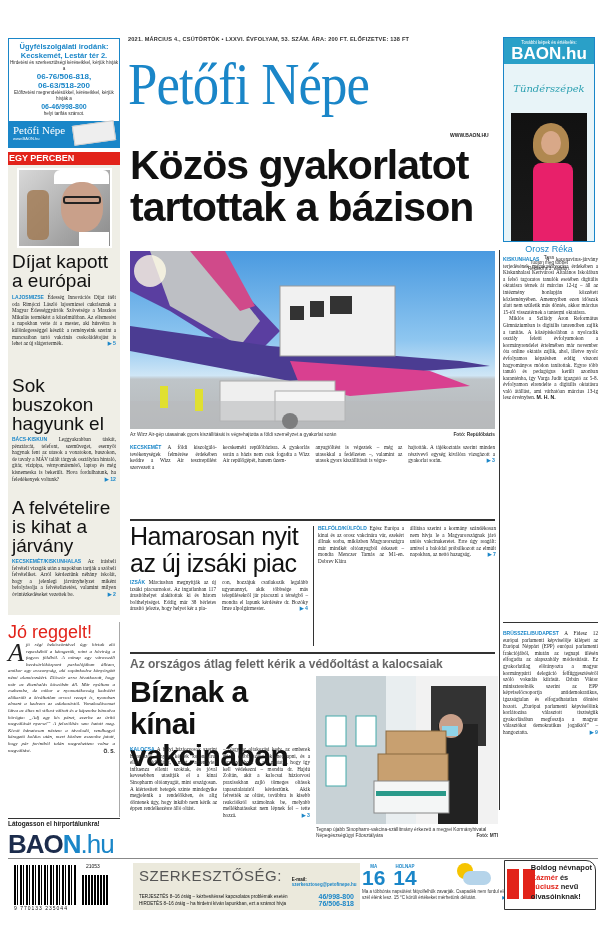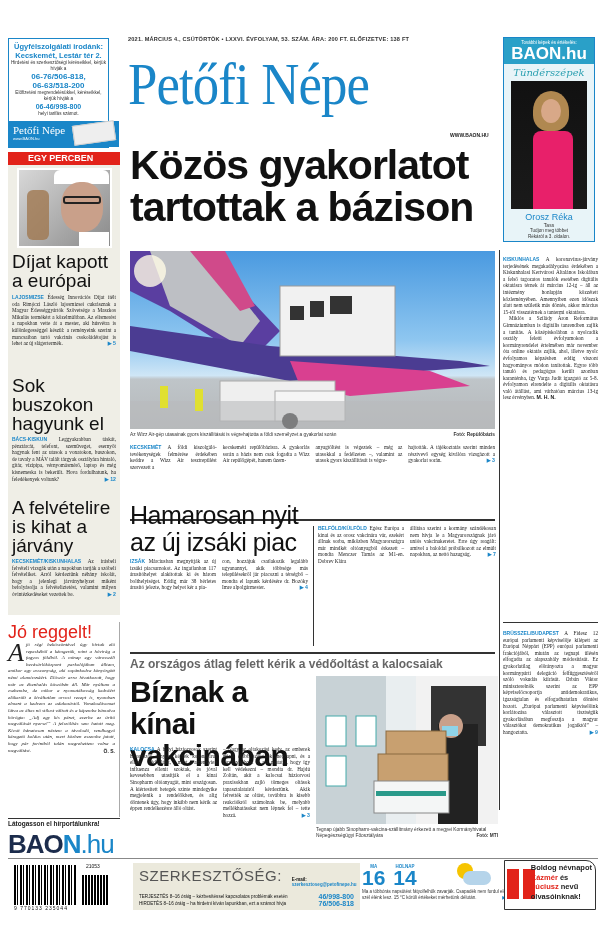--- a/index.html
+++ b/index.html
@@ -6,47 +6,47 @@
 body{width:600px;height:946px;background:#fff;font-family:"Liberation Sans",sans-serif;color:#111;position:relative;overflow:hidden}
 .abs{position:absolute}
 .blue{color:#1a86c8}
 .red{color:#e2231a}
 .small{font-size:5.2px;line-height:6.6px;font-family:"Liberation Serif",serif;text-align:justify;color:#222}
 .kicker{color:#1a86c8;font-weight:bold;font-family:"Liberation Sans",sans-serif;font-size:5px}
 .arrow{color:#1a86c8;font-weight:bold;font-family:"Liberation Sans",sans-serif;float:right}
 .rule{background:#333;height:2px}
 .vrule{background:#333;width:1px}
 
-#ad{left:8px;top:38px;width:101px;height:110px;border:1px solid #1a86c8;background:#fff}
+#ad{left:8px;top:38px;width:112px;height:110px;border:1px solid #1a86c8;background:#fff}
 #ad .t{color:#1a86c8;font-weight:bold;font-size:7.5px;text-align:center;line-height:9px;margin-top:3px}
 #ad .s{font-size:4.6px;text-align:center;line-height:6px;color:#333}
 #ad .ph{color:#1a86c8;font-weight:bold;font-size:8px;text-align:center;line-height:9px}
 #ad .foot{position:absolute;left:0;bottom:0;width:110px;height:26px;background:#1a86c8}
 #ad .foot .logo{color:#fff;font-family:"Liberation Serif",serif;font-size:11px;padding:3px 4px 0}
 #ad .foot .www{color:#fff;font-size:4px;padding-left:4px}
 #ad .foot .paper{position:absolute;right:4px;top:2px;width:42px;height:20px;background:#eee;transform:rotate(-8deg);border:1px solid #ccc}
 
 #dateline{left:128px;top:36px;font-size:5.6px;font-weight:bold;color:#333;letter-spacing:.2px}
 #logo{left:128px;top:50px;font-family:"Liberation Serif",serif;font-size:60px;color:#1a86c8;letter-spacing:-1px;line-height:68px;transform:scaleX(.88);transform-origin:left top;white-space:nowrap}
 #www{left:450px;top:132px;font-size:5px;font-weight:bold;color:#222}
 
 #promo{left:503px;top:37px;width:92px;height:205px;border:1px solid #1a86c8;background:#e8f4f8}
 #promo .top{font-size:4.5px;color:#fff;background:#2aa0c8;text-align:center;padding-top:2px}
 #promo .baon{background:#2aa0c8;color:#fff;font-weight:bold;font-size:17px;text-align:center;line-height:17px;padding-bottom:2px}
-#promo .script{font-family:"DejaVu Serif",serif;font-style:italic;color:#2a9fb0;font-size:10px;text-align:center;margin:3px 0}
+#promo .script{font-family:"DejaVu Serif",serif;font-style:italic;color:#2a9fb0;font-size:10px;text-align:center;margin:19px 0}
 #promo .photo{margin:0 7px;height:128px;background:linear-gradient(180deg,#111 0%,#1a1a1a 100%);position:relative;overflow:hidden}
 #promo .photo .hair{position:absolute;left:22px;top:10px;width:36px;height:40px;border-radius:50% 50% 40% 40%;background:#b08850}
 #promo .photo .face{position:absolute;left:30px;top:18px;width:20px;height:24px;border-radius:50%;background:#d8a888}
 #promo .photo .dress{position:absolute;left:22px;top:50px;width:40px;height:78px;background:#e8206a;border-radius:8px 8px 0 0}
 #promo .name{font-size:9px;color:#1a86c8;text-align:center;margin-top:3px}
 #promo .town{font-size:5px;text-align:center;color:#333}
 #promo .more{font-size:4.6px;text-align:center;color:#333;line-height:6px}
 
 #lcol{left:8px;top:152px;width:112px;height:463px;background:#efeee6}
-#egy{left:8px;top:152px;width:112px;height:13px;background:#e2231a;color:#fff;font-weight:bold;font-size:9px;padding:1px 20px}
+#egy{left:8px;top:152px;width:112px;height:13px;background:#e2231a;color:#fff;font-weight:bold;font-size:9px;padding:1px 1px}
 #chef{left:17px;top:168px;width:95px;height:80px;background:linear-gradient(135deg,#d8d8d8,#8a8a8a);border:2px solid #fff}
 #chef .hat{position:absolute;left:35px;top:0;width:55px;height:14px;background:#fff;border-radius:6px 6px 0 0}
 #chef .head{position:absolute;left:42px;top:12px;width:42px;height:50px;background:#c9a08a;border-radius:45%}
 #chef .gl{position:absolute;left:44px;top:26px;width:38px;height:8px;border:2px solid #222;border-radius:3px}
 #chef .jar{position:absolute;left:8px;top:20px;width:22px;height:50px;background:rgba(160,120,80,.8);border-radius:6px}
 #chef .jk{position:absolute;left:60px;top:62px;width:30px;height:16px;background:#fff}
 .lh{font-size:19px;line-height:19px;color:#111;font-family:"Liberation Sans",sans-serif}
 .lhb{font-size:17px;line-height:18px;font-weight:bold;color:#111}
 
 #jo{left:8px;top:622px;width:112px;height:195px;border-right:1px solid #aaa}
@@ -186,21 +186,21 @@
 </div>
 <div class="abs col4">
   <div class="small"><span class="kicker">KECSKEMÉT</span> <span>A földi kiszolgáló-tevékenységek felmérése érdekében keddre a Wizz Air tesztrepülést szervezett a</span></div>
   <div class="small">kecskeméti repülőbázisra. A gyakorlás során a bázis nem csak fogadta a Wizz Air repülőgépét, hanem üzem-</div>
   <div class="small">anyagtöltést is végeztek – még az utasokkal a fedélzeten –, valamint az utasok gyors kiszállítását is végre-</div>
   <div class="small"><span>hajtották. A tájékoztatás szerint minden résztvevő egység kiválóra vizsgázott a gyakorlat során.</span> <span class="arrow">▶ <span>3</span></span></div>
 </div>
 
 <div class="abs rule" style="left:130px;top:519px;width:365px"></div>
 
-<div class="abs" style="left:130px;top:502px;width:178px">
+<div class="abs" style="left:130px;top:523px;width:178px">
   <div class="hsec">Hamarosan nyit az új izsáki piac</div>
   <div style="display:grid;grid-template-columns:1fr 1fr;gap:6px;margin-top:2px">
     <div class="small"><span class="kicker">IZSÁK</span> <span>Márciusban megnyitják az új izsáki piacsarnokot. Az ingatlanban 117 árusítóhelyet alakítottak ki és három bolthelyiséget. Eddig már 38 bérletes árusító jelezte, hogy helyet kér a pia-</span></div>
     <div class="small"><span>con, hozzájuk csatlakozik legalább ugyanannyi, akik többsége más településekről jár piacozni a térségbő – mondta el lapunk kérdésére dr. Bozóky Imre alpolgármester.</span> <span class="arrow">▶ <span>4</span></span></div>
   </div>
 </div>
 <div class="abs vrule" style="left:313px;top:526px;height:120px"></div>
 
 <div class="abs" style="left:318px;top:523px;width:178px">
   <div style="display:grid;grid-template-columns:1fr 1fr;gap:6px;margin-top:2px">

